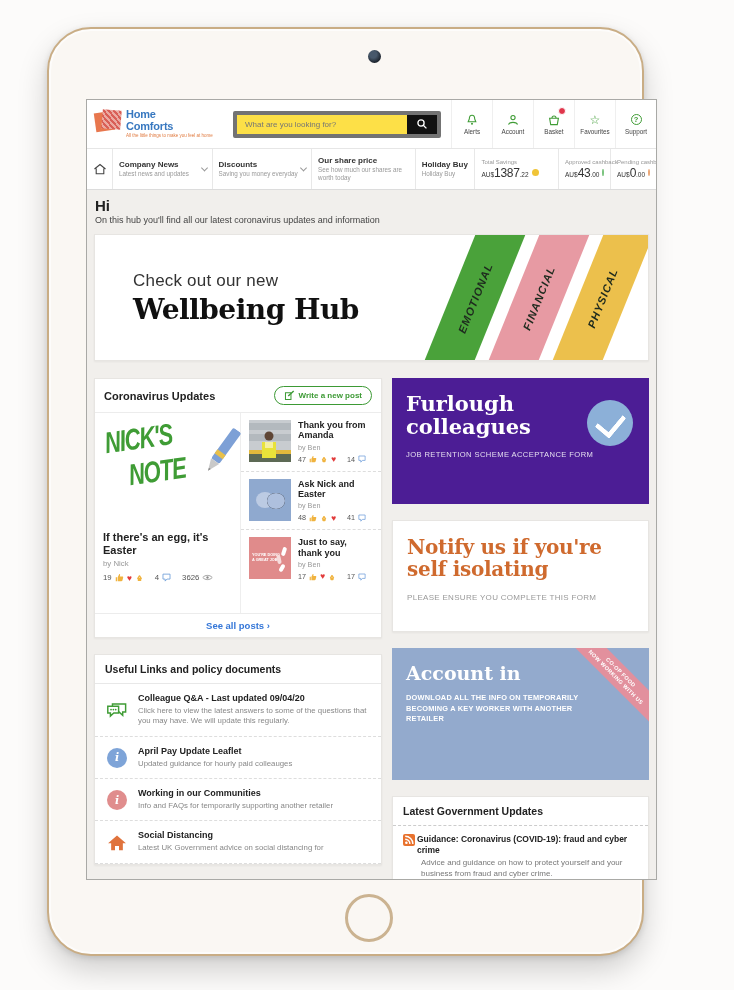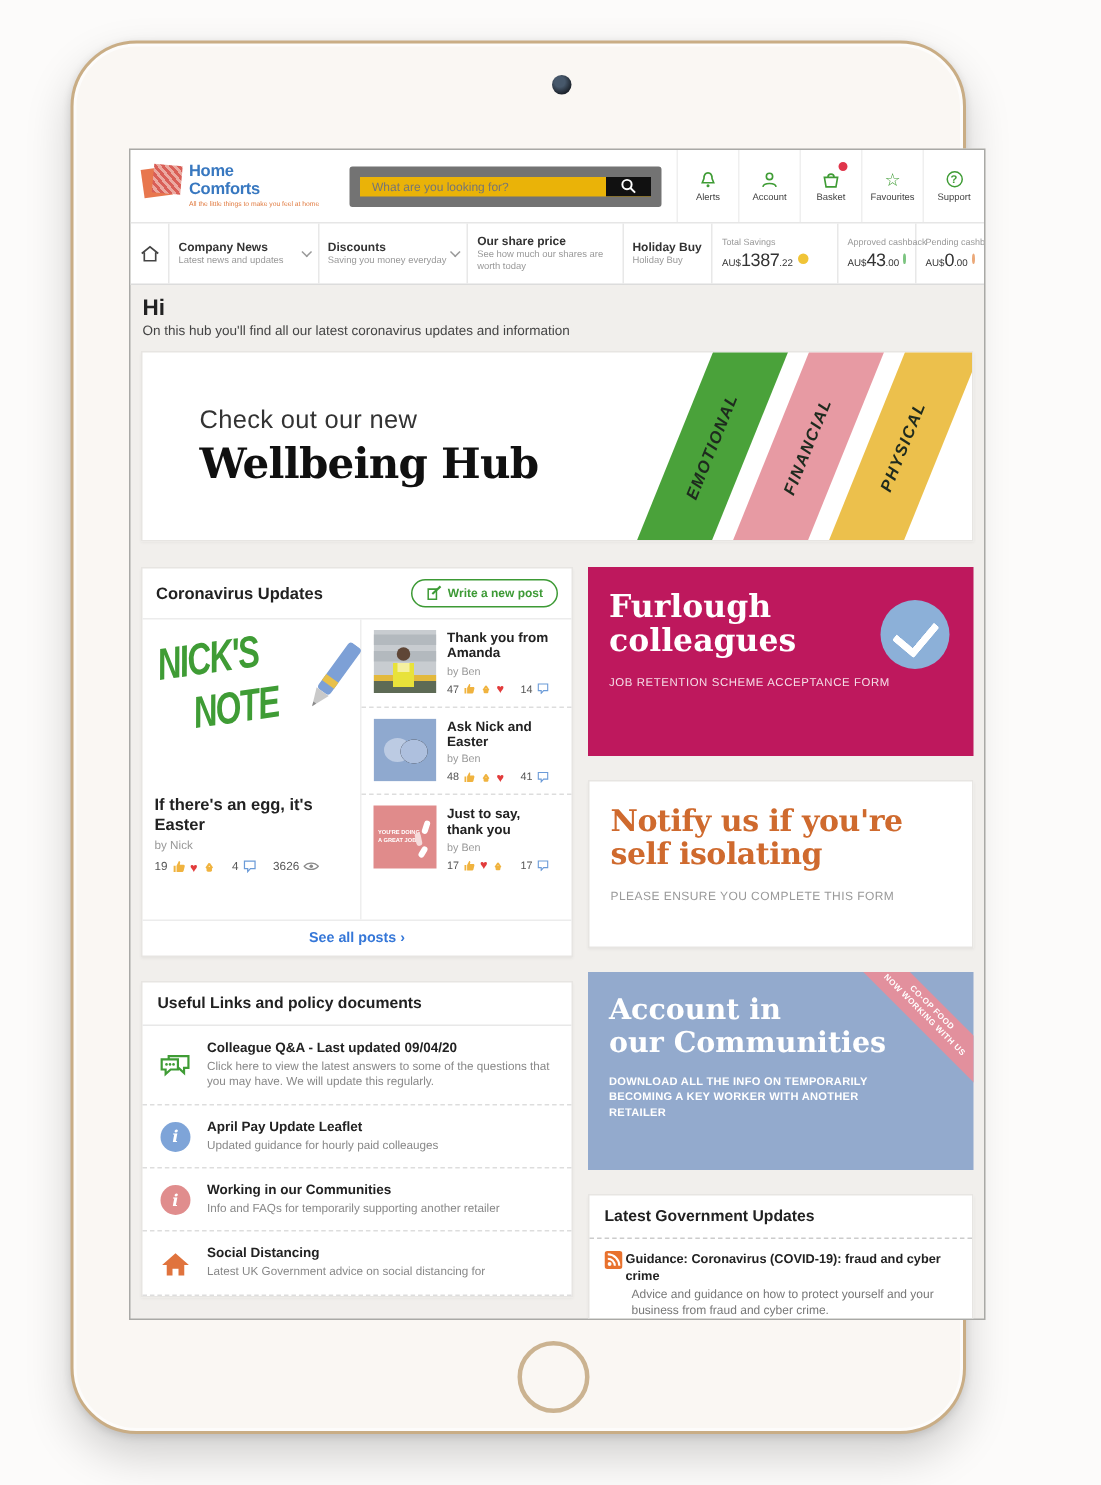--- a/index.html
+++ b/index.html
@@ -22,21 +22,21 @@
   
   .hdr { height:48px; background:#fff; display:flex; align-items:center; padding:0 0 0 8px; flex:none; }
   .logo { width:128px; display:flex; align-items:flex-start; gap:5px; flex:none; position:relative; }
   .logo-marks { position:relative; width:26px; height:26px; flex:none; }
   .logo-sq1 { position:absolute; left:0; top:3px; width:19px; height:19px; background:#e8774e; transform:rotate(-8deg); }
   .logo-sq2 { position:absolute; left:7px; top:1px; width:19px; height:19px; transform:rotate(5deg);
     background:repeating-linear-gradient(45deg,#d95f57 0 2px,#eba9a0 2px 4px); }
   .logo-text { line-height:1; }
   .logo-name { color:#3878c0; font-weight:bold; font-size:11px; line-height:1.05; letter-spacing:-.2px; }
   .logo-tag { font-size:4.5px; color:#e07a3f; margin-top:2px; white-space:nowrap; }
-  .search { flex:1; display:flex; margin:0 10px; height:27px; border:7px solid #737373; background:#eab308; border-radius:2px; overflow:hidden; }
+  .search { flex:1; display:flex; margin:0 10px; height:27px; border:4px solid #737373; background:#fde047; border-radius:2px; overflow:hidden; }
   .search input { flex:1; border:0; background:transparent; font-size:8px; padding:0 8px; color:#555; outline:none; font-family:"Liberation Sans",sans-serif; }
   .search-btn { width:30px; background:#111; border:0; display:flex; align-items:center; justify-content:center; cursor:pointer; }
   .hdr-actions { display:flex; flex:none; height:100%; align-items:stretch; }
   .hdr-act { width:41px; display:flex; flex-direction:column; align-items:center; justify-content:center; gap:2px; border-left:1px solid #efefef; position:relative; }
   .hdr-act .lbl { font-size:6.3px; color:#444; white-space:nowrap; }
   .hdr-act .glyph { height:13px; display:flex; align-items:center; justify-content:center; color:#3f9c35; font-size:12px; line-height:1; }
   .badge { position:absolute; top:7px; right:8px; width:8px; height:8px; border-radius:50%; background:#e0354b; border:1px solid #fff; }
   .q-circle { width:11px; height:11px; border:1.2px solid #3f9c35; border-radius:50%; color:#3f9c35; font-size:7.5px; font-weight:bold; display:flex; align-items:center; justify-content:center; }
 
   
@@ -106,21 +106,21 @@
   .link-icon { width:24px; flex:none; display:flex; justify-content:center; padding-top:1px; }
   .li-title { font-size:9px; font-weight:bold; color:#222; line-height:1.2; }
   .li-desc { font-size:7.8px; color:#888; line-height:1.35; margin-top:2px; }
   .info-circle { width:20px; height:20px; border-radius:50%; display:flex; align-items:center; justify-content:center;
     color:#fff; font-family:"DejaVu Serif",serif; font-style:italic; font-weight:bold; font-size:11px; }
   .ic-blue { background:#7ea4d8; } .ic-pink { background:#e republican08d8d; }
   .ic-pink { background:#e08d8d; }
 
   
   .banner { margin-bottom:16px; cursor:pointer; }
-  .furlough { background:#be185d; height:126px; padding:15px 14px; position:relative; }
+  .furlough { background:#4c1d95; height:126px; padding:15px 14px; position:relative; }
   .fur-title { font-family:"DejaVu Serif",serif; font-weight:bold; font-size:21px; color:#fff; line-height:1.08; width:150px; }
   .fur-sub { font-size:7.6px; color:rgba(255,255,255,.85); letter-spacing:.4px; margin-top:12px; }
   .check-circle { position:absolute; right:16px; top:22px; width:46px; height:46px; border-radius:50%; background:#8cb0d8; }
   .check-circle::after { content:""; position:absolute; left:14px; top:9px; width:14px; height:22px;
     border-right:5px solid #fff; border-bottom:5px solid #fff; transform:rotate(40deg); border-radius:2px; }
   .notify { background:#fff; height:112px; padding:15px 14px; }
   .not-title { font-family:"DejaVu Serif",serif; font-weight:bold; font-size:20px; color:#cf6a2e; line-height:1.12; letter-spacing:-.3px; }
   .not-sub { font-size:8px; color:#999; letter-spacing:.3px; margin-top:12px; }
   .working { background:#93aacd; height:132px; padding:14px; position:relative; overflow:hidden; }
   .work-title { font-family:"DejaVu Serif",serif; font-weight:bold; font-size:19px; color:#fff; line-height:1.18; }
@@ -582,21 +582,20 @@
             </div>
 
             <div class="card banner notify">
               <div class="not-title">Notify us if you're self isolating</div>
               <div class="not-sub">PLEASE ENSURE YOU COMPLETE THIS FORM</div>
             </div>
 
             <div class="banner working">
               <div class="work-title">
                 <span style="display:block">Account in</span>
-                <span style="display:block">our Communities</span>
               </div>
               <div class="work-sub">DOWNLOAD ALL THE INFO ON TEMPORARILY BECOMING A KEY WORKER WITH ANOTHER RETAILER</div>
               <div class="corner-ribbon">
                 <span>CO-OP FOOD</span>
                 <span>NOW WORKING WITH US</span>
               </div>
             </div>
 
             <div class="card">
               <div class="gov-head">Latest Government Updates</div>

